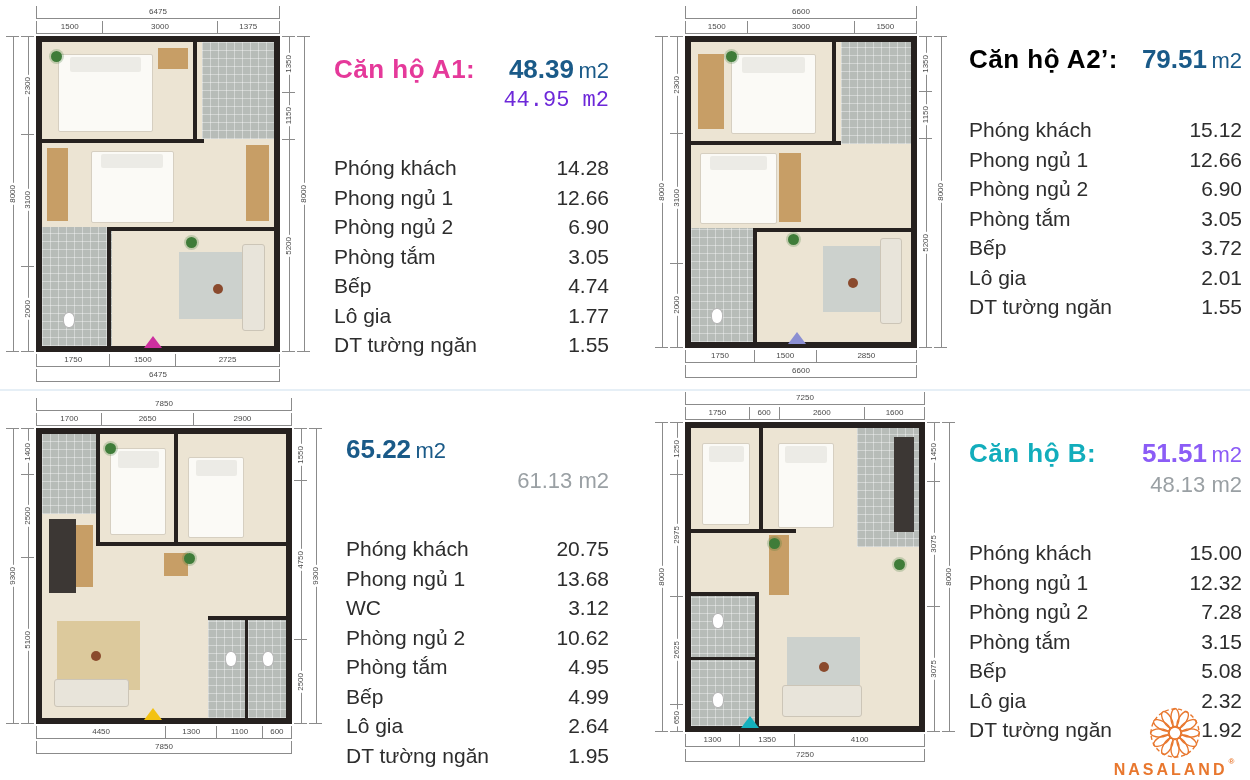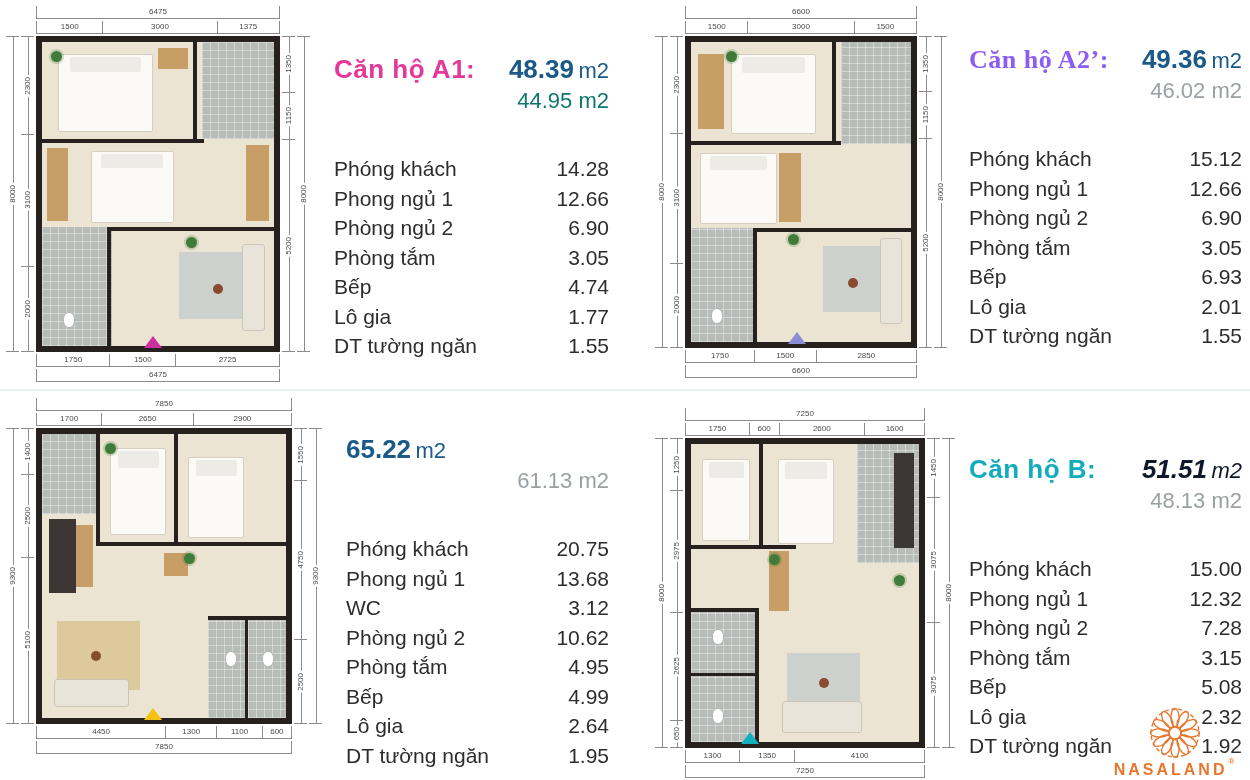--- a/index.html
+++ b/index.html
@@ -4,21 +4,21 @@
 <style>
   html,body{margin:0;padding:0;background:#fff;}
   .canvas{position:relative;width:1250px;height:780px;background:#fff;overflow:hidden;
           font-family:"Liberation Sans",sans-serif;}
   .grid{display:grid;grid-template-columns:625px 625px;grid-template-rows:390px 390px;
         width:100%;height:100%;}
   .cell{display:flex;box-sizing:border-box;}
   .c0{padding:6px 0 0 6px;}
   .c1{padding:6px 0 0 30px;}
   .c2{padding:8px 0 0 6px;}
-  .c3{padding:18px 0 0 30px;}
+  .c3{padding:2px 0 0 30px;}
   .separator{position:absolute;left:0;right:0;top:389px;height:2px;background:#e6eff6;}
 
   
   .plan-zone{flex:0 0 auto;}
   .plan-wrap{display:grid;grid-template-columns:13px 13px 1fr 13px 13px;
              grid-template-rows:13px 13px 1fr 13px 13px;column-gap:2px;row-gap:2px;}
   .wrap-a1{width:304px;height:376px;}
   .wrap-a2{width:292px;height:372px;}
   .wrap-g {width:316px;height:356px;}
   .wrap-b {width:300px;height:370px;}
@@ -188,21 +188,21 @@
                 <span class="htxt">6475</span>
               </div>
             </div>
         </div>
       </div>
       <div class="specs">
         <div class="title-row">
           <span class="unit-title" style="color: rgb(229, 57, 154);">Căn hộ A1:</span>
           <span class="unit-area" style="color: rgb(26, 90, 136);"><b>48.39</b> <span class="area-unit">m2</span></span>
         </div>
-        <div class="unit-area-secondary" style="color: #0f766e;">44.95 m2</div>
+        <div class="unit-area-secondary" style="color: #6d28d9; font-family: Liberation Mono, monospace;">44.95 m2</div>
         <div class="room-list">
             <div class="room-row">
               <span class="room-label">Phóng khách</span>
               <span class="room-value">14.28</span>
             </div>
             <div class="room-row">
               <span class="room-label">Phong ngủ 1</span>
               <span class="room-value">12.66</span>
             </div>
             <div class="room-row">
@@ -314,44 +314,43 @@
             </div>
           <div class="hchain dims-bottom-total">
               <div class="hseg" style="flex-grow: 6600;">
                 <span class="htxt">6600</span>
               </div>
             </div>
         </div>
       </div>
       <div class="specs">
         <div class="title-row">
-          <span class="unit-title" style="color: #8b5cf6; font-family: Liberation Serif, serif;">Căn hộ A2’:</span>
-          <span class="unit-area" style="color: rgb(26, 90, 136);"><b>49.36</b> <span class="area-unit">m2</span></span>
-        </div>
-        <div class="unit-area-secondary" style="color: rgb(154, 160, 164);">46.02 m2</div>
+          <span class="unit-title" style="color: #000000;">Căn hộ A2’:</span>
+          <span class="unit-area" style="color: rgb(26, 90, 136);"><b>79.51</b> <span class="area-unit">m2</span></span>
+        </div>
         <div class="room-list">
             <div class="room-row">
               <span class="room-label">Phóng khách</span>
               <span class="room-value">15.12</span>
             </div>
             <div class="room-row">
               <span class="room-label">Phong ngủ 1</span>
               <span class="room-value">12.66</span>
             </div>
             <div class="room-row">
               <span class="room-label">Phòng ngủ 2</span>
               <span class="room-value">6.90</span>
             </div>
             <div class="room-row">
               <span class="room-label">Phòng tắm</span>
               <span class="room-value">3.05</span>
             </div>
             <div class="room-row">
               <span class="room-label">Bếp</span>
-              <span class="room-value">6.93</span>
+              <span class="room-value">3.72</span>
             </div>
             <div class="room-row">
               <span class="room-label">Lô gia</span>
               <span class="room-value">2.01</span>
             </div>
             <div class="room-row">
               <span class="room-label">DT tường ngăn</span>
               <span class="room-value">1.55</span>
             </div>
           </div>
@@ -590,21 +589,21 @@
           <div class="hchain dims-bottom-total">
               <div class="hseg" style="flex-grow: 7250;">
                 <span class="htxt">7250</span>
               </div>
             </div>
         </div>
       </div>
       <div class="specs">
         <div class="title-row">
           <span class="unit-title" style="color: rgb(18, 173, 188);">Căn hộ B:</span>
-          <span class="unit-area" style="color: #0f172a; font-style: italic;"><b>51.51</b> <span class="area-unit">m2</span></span>
+          <span class="unit-area" style="color: #8b5cf6;"><b>51.51</b> <span class="area-unit">m2</span></span>
         </div>
         <div class="unit-area-secondary" style="color: rgb(154, 160, 164);">48.13 m2</div>
         <div class="room-list">
             <div class="room-row">
               <span class="room-label">Phóng khách</span>
               <span class="room-value">15.00</span>
             </div>
             <div class="room-row">
               <span class="room-label">Phong ngủ 1</span>
               <span class="room-value">12.32</span>

